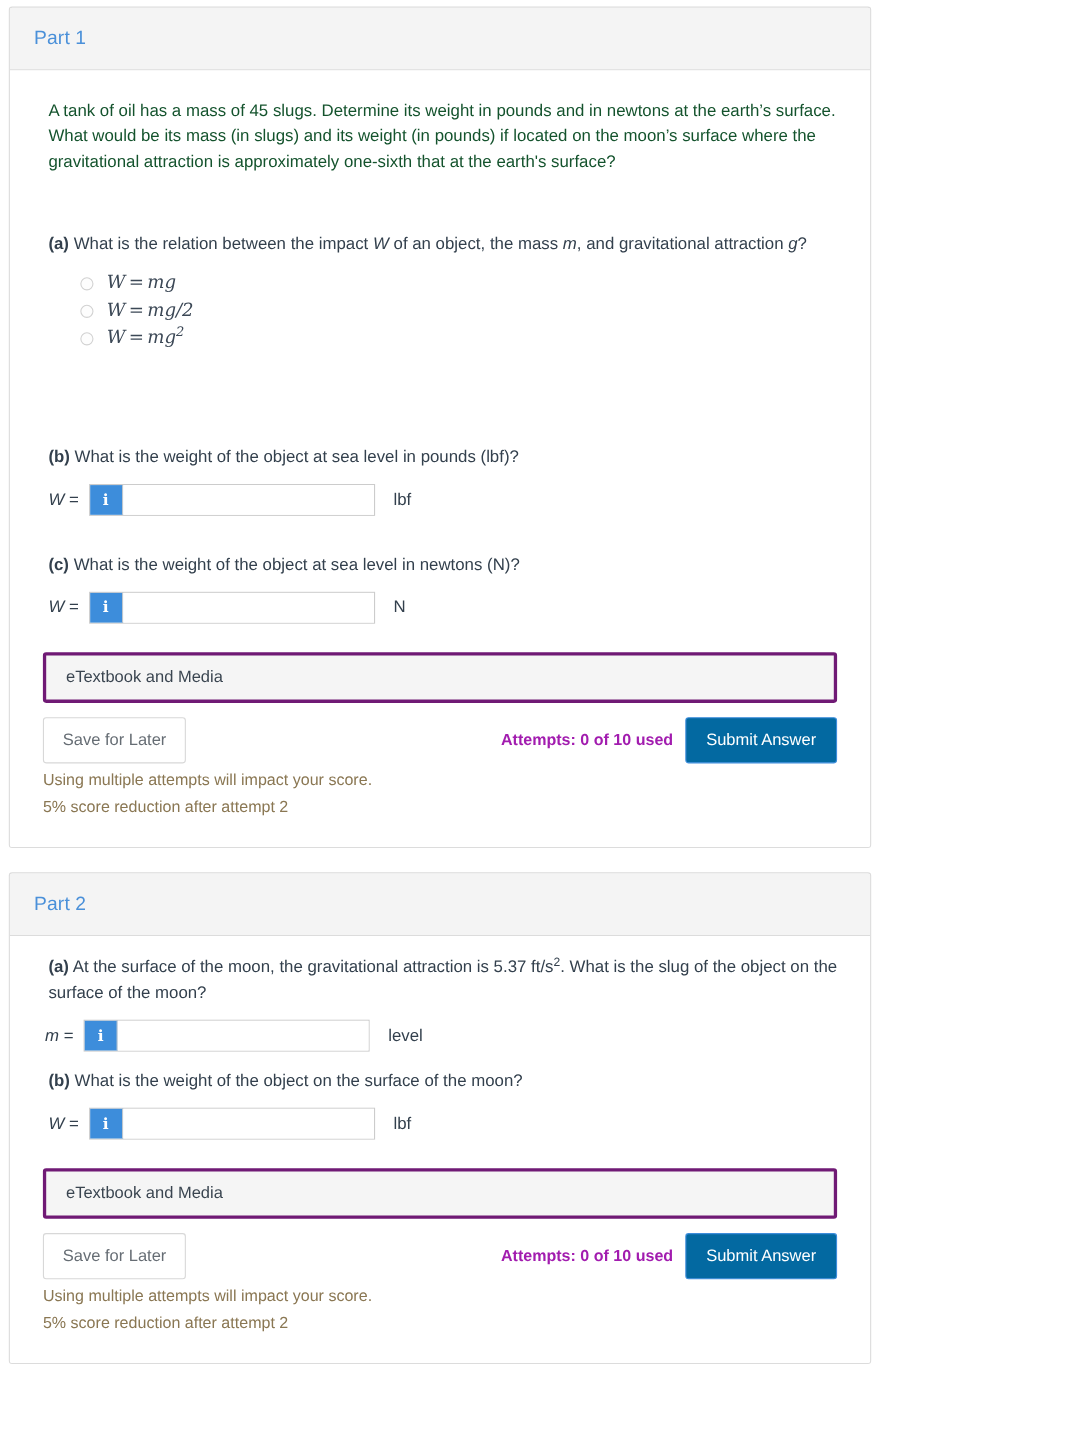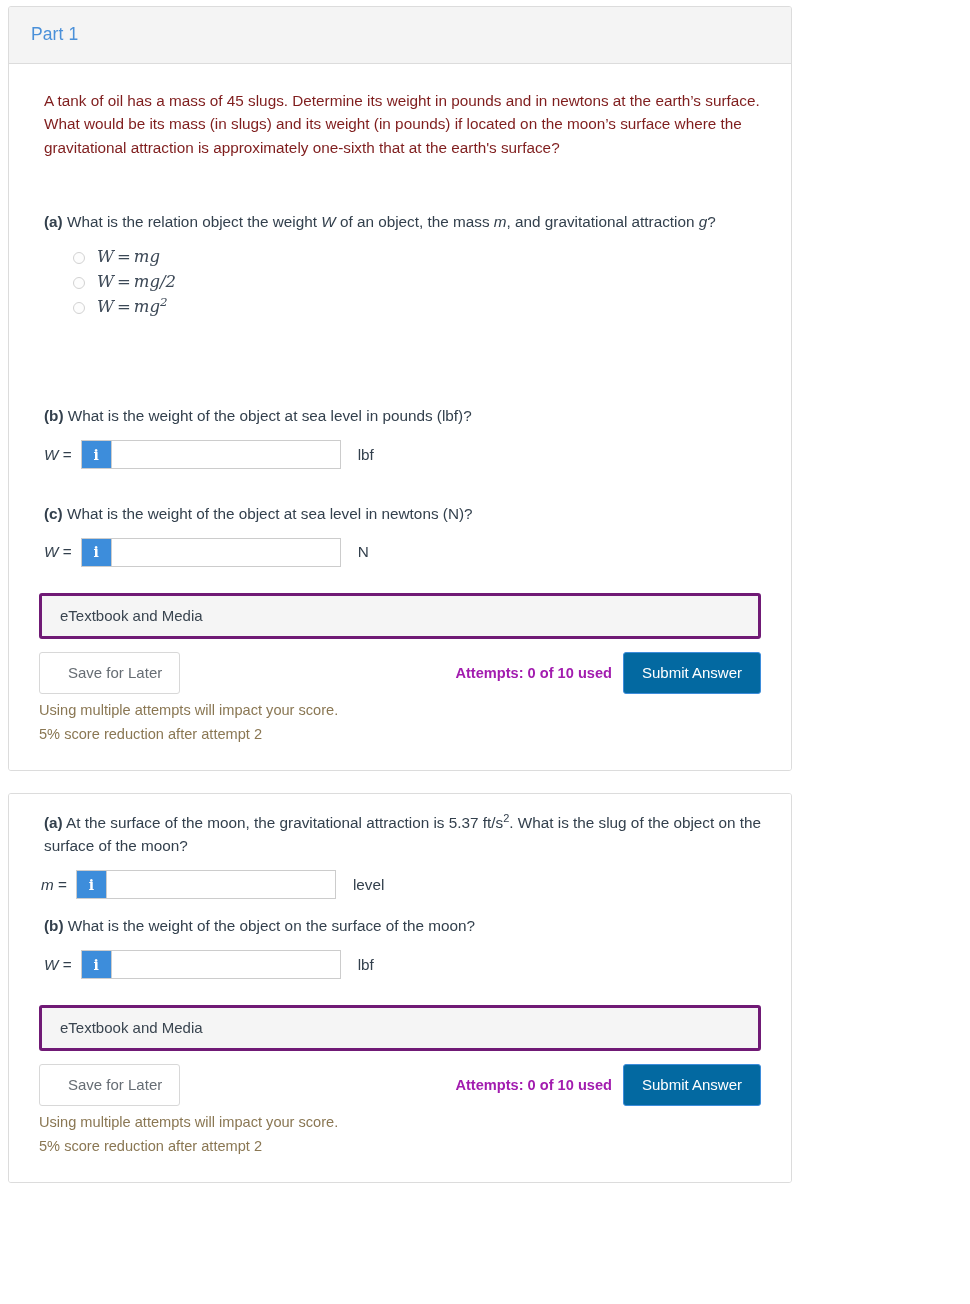--- a/index.html
+++ b/index.html
@@ -44,21 +44,21 @@
   }
   .panel-body {
     padding: 18px 26px 14px 26px;
     background: #fff;
   }
 
   
   .stem {
     font-size: 15.3px;
     line-height: 1.52;
-    color: #7f1d1d;
+    color: #14532d;
     margin: 7px 0 0 9px;
     max-width: 880px;
   }
   .subq {
     font-size: 15.3px;
     line-height: 1.5;
     color: #33404d;
     margin: 0 0 0 9px;
     max-width: 880px;
   }
@@ -176,21 +176,21 @@
     display: flex;
     align-items: center;
     justify-content: space-between;
   }
   .btn-save {
     background: #ffffff;
     border: 1px solid #d8d8d8;
     border-radius: 3px;
     color: #666d74;
     font-size: 15px;
-    padding: 11px 17px 12px 28px;
+    padding: 11px 17px 12px 17px;
     cursor: pointer;
     font-family: "Liberation Sans", sans-serif;
   }
   .footer-right {
     display: flex;
     align-items: center;
   }
   .attempts {
     font-size: 14.6px;
     font-weight: 700;
@@ -228,21 +228,21 @@
       <span class="panel-title">Part 1</span>
     </div>
 
     <div class="panel-body">
 
       <p class="stem">A tank of oil has a mass of 45 slugs. Determine its weight in pounds and in newtons at the earth’s surface. What would be its mass (in slugs) and its weight (in pounds) if located on the moon’s surface where the gravitational attraction is approximately one-sixth that at the earth's surface?</p>
 
       <div class="gap-a"></div>
 
       <p class="subq">
-        <b>(a)</b><span> What is the relation object the weight </span><span class="it">W</span><span> of an object, the mass </span><span class="it">m</span><span>, and gravitational attraction </span><span class="it">g</span><span>?</span>
+        <b>(a)</b><span> What is the relation between the impact </span><span class="it">W</span><span> of an object, the mass </span><span class="it">m</span><span>, and gravitational attraction </span><span class="it">g</span><span>?</span>
       </p>
 
       <div class="choices">
         <label class="choice">
           <span class="radio"></span>
           <span class="choice-label"><span>W</span><span class="eq">=</span><span>mg</span><sup></sup></span>
         </label>
         <label class="choice">
           <span class="radio"></span>
           <span class="choice-label"><span>W</span><span class="eq">=</span><span>mg/2</span><sup></sup></span>
@@ -296,20 +296,23 @@
         <div class="warnings">
           <div class="warn">Using multiple attempts will impact your score.</div>
           <div class="warn">5% score reduction after attempt 2</div>
         </div>
       </div>
       <div class="pad-bottom"></div>
     </div>
   </section>
 
   <section class="panel">
+    <div class="panel-header">
+      <span class="panel-title">Part 2</span>
+    </div>
 
     <div class="panel-body">
 
       <p class="subq">
         <b>(a)</b><span> At the surface of the moon, the gravitational attraction is 5.37 ft/s</span><sup>2</sup><span>. What is the slug of the object on the surface of the moon?</span>
       </p>
 
       <div class="ansrow indent-m">
         <span class="varlabel"><i>m</i><span> =</span></span>
         <span class="infobox">

